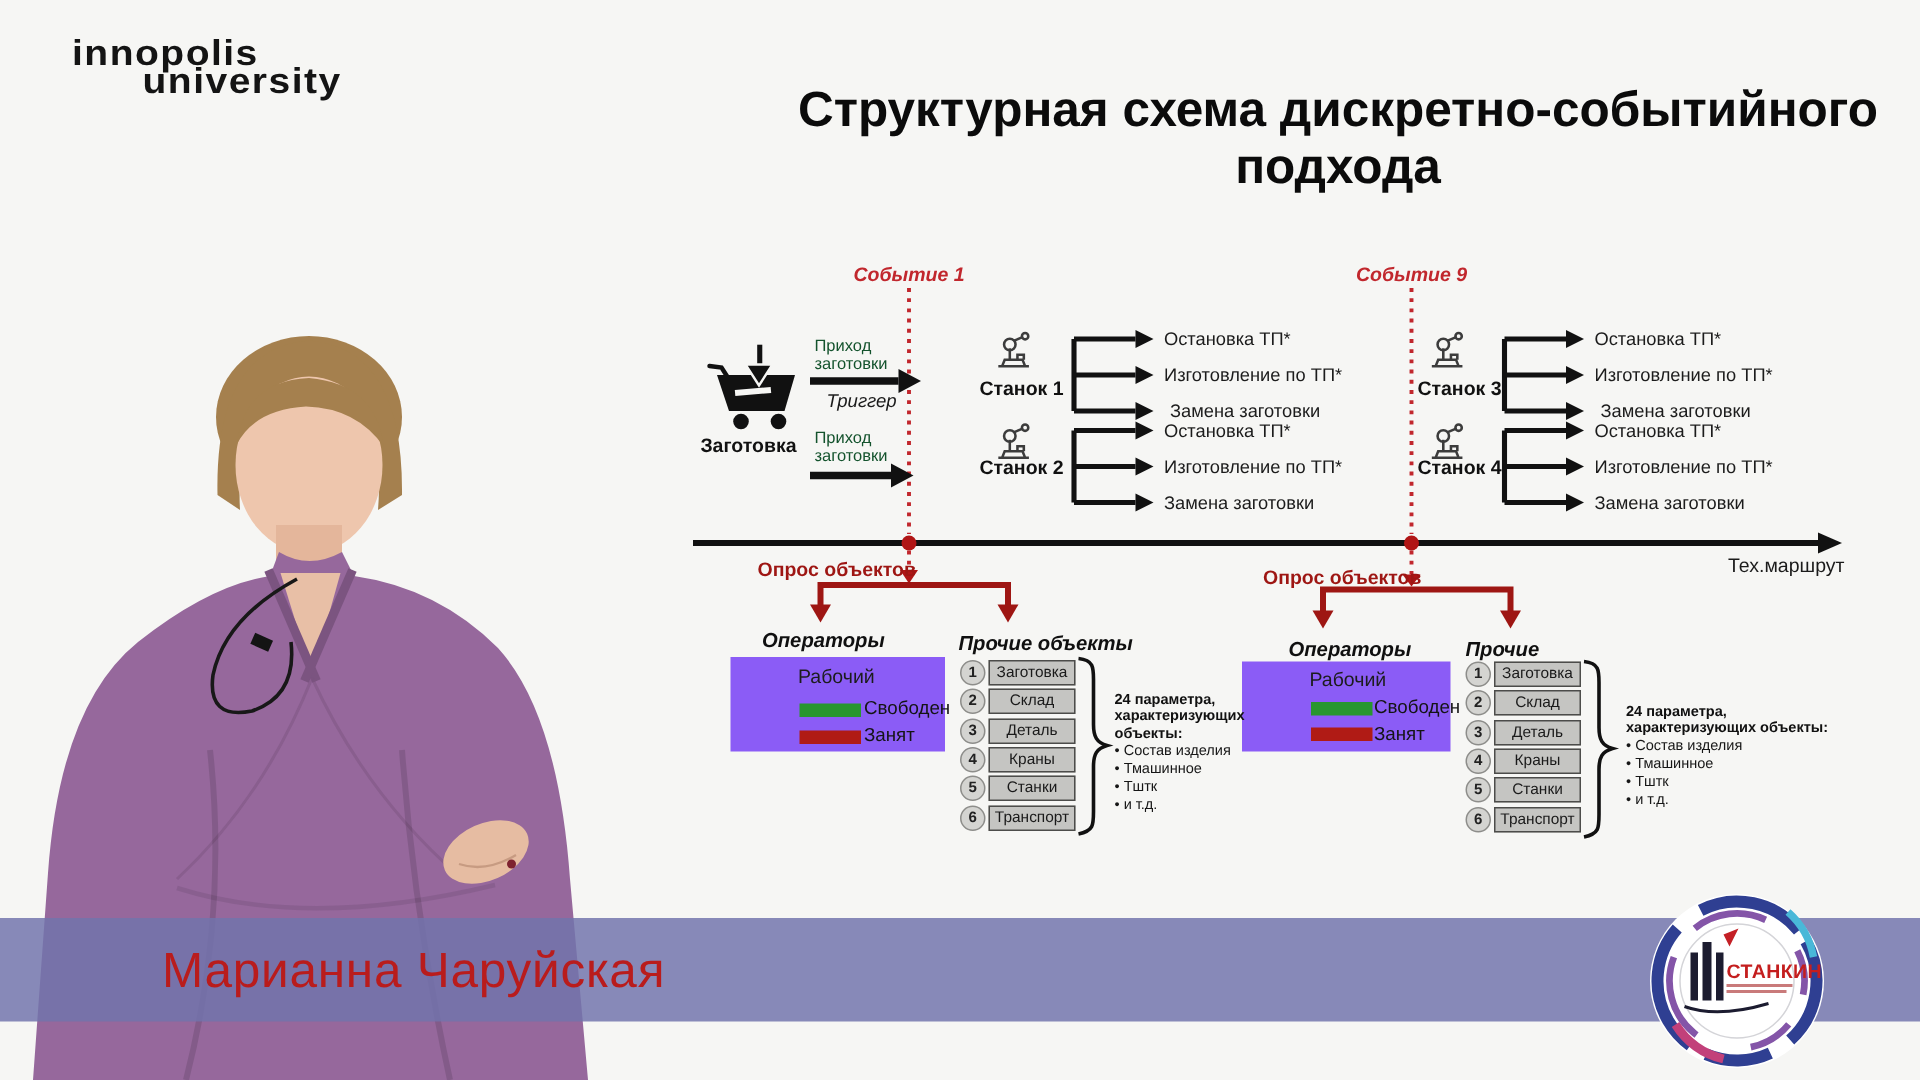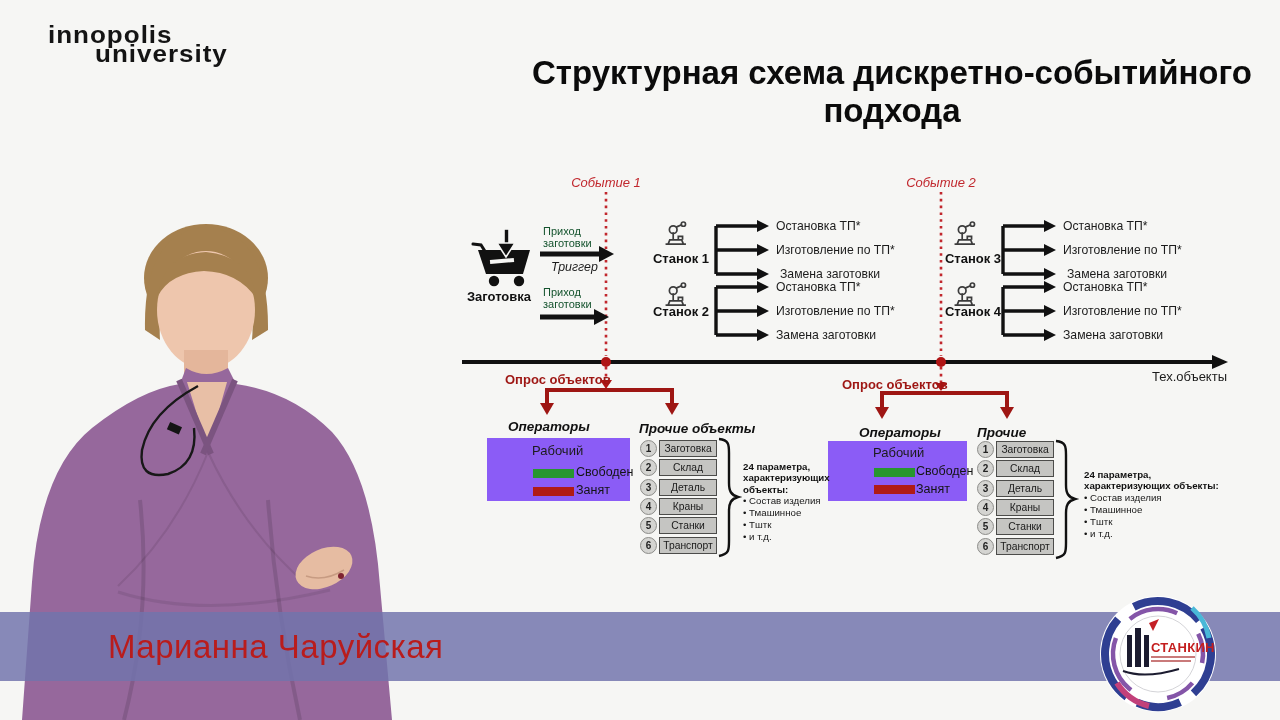--- a/index.html
+++ b/index.html
@@ -4,21 +4,21 @@
 <style>
   html,body{margin:0;padding:0;}
   body{width:1280px;height:720px;overflow:hidden;background:#f6f6f4;
        font-family:"Liberation Sans","DejaVu Sans",sans-serif;position:relative;}
   .abs{position:absolute;}
   .ctr{text-align:center;}
   
   .inno{font-weight:800;font-size:26px;letter-spacing:1px;color:#141414;transform:scaleY(.92);}
   .slide-title{font-weight:700;font-size:33px;line-height:38px;color:#0b0b0b;text-align:center;}
   
-  .ev{color:#c1272d;font-style:italic;font-weight:400;font-size:13px;text-align:center;}
+  .ev{color:#c1272d;font-style:italic;font-weight:700;font-size:13px;text-align:center;}
   .arrlbl{font-size:11px;line-height:1.07;color:#14532d;}
   .trig{font-size:12.4px;font-style:italic;color:#1b1b1b;}
   .blbl{font-weight:700;font-size:13px;color:#111;}
   .out{font-size:12.2px;color:#1c1c1c;white-space:nowrap;}
   .poll{color:#9e1613;font-weight:700;font-size:13px;white-space:nowrap;}
   .sec{font-weight:700;font-size:13.5px;color:#101010;white-space:nowrap;font-style:italic;}
   .tml{font-size:13px;color:#1b1b1b;}
   
   .wbox{background:#8b5cf6;}
   .wtitle{font-size:13px;color:#1c1c1c;}
@@ -212,21 +212,21 @@
       <path d="M838,470 h28" stroke-linecap="round"></path>
     <circle cx="852" cy="478" r="8"></circle>
       <path d="M834,500 a18,15 0 0 1 36,0"></path>
   </g>
 
   <path fill="none" stroke="#111" stroke-width="2.4" d="M719,439 C729,440 729,445 729,453 L729,483 C729,491 731,495 738,497 C731,499 729,503 729,511 L729,541 C729,550 729,554 719,556"></path>
   <path fill="none" stroke="#111" stroke-width="2.4" d="M1056,441 C1066,442 1066,447 1066,455 L1066,485 C1066,493 1068,497 1075,499 C1068,501 1066,505 1066,513 L1066,543 C1066,552 1066,556 1056,558"></path>
 </svg>
 
 <div class="abs ev" style="left:561px;top:175px;width:90px;">Событие 1</div>
-<div class="abs ev" style="left:896px;top:175px;width:90px;">Событие 2</div>
+<div class="abs ev" style="left:896px;top:175px;width:90px;">Событие 9</div>
 
 <div class="abs arrlbl" style="left:543px;top:226px;width:62px;">Приход заготовки</div>
 <div class="abs trig" style="left:551px;top:260px;">Триггер</div>
 <div class="abs arrlbl" style="left:543px;top:287px;width:62px;">Приход заготовки</div>
 <div class="abs blbl ctr" style="left:461px;top:289px;width:76px;">Заготовка</div>
 
 <div class="abs blbl ctr" style="left:649px;top:251px;width:64px;">Станок 1</div>
 <div class="abs blbl ctr" style="left:649px;top:304px;width:64px;">Станок 2</div>
 <div class="abs blbl ctr" style="left:941px;top:251px;width:64px;">Станок 3</div>
 <div class="abs blbl ctr" style="left:941px;top:304px;width:64px;">Станок 4</div>
@@ -237,21 +237,21 @@
 <div class="abs out" style="left:776px;top:280px;">Остановка ТП*</div>
 <div class="abs out" style="left:776px;top:304px;">Изготовление по ТП*</div>
 <div class="abs out" style="left:776px;top:328px;">Замена заготовки</div>
 <div class="abs out" style="left:1063px;top:219px;">Остановка ТП*</div>
 <div class="abs out" style="left:1063px;top:243px;">Изготовление по ТП*</div>
 <div class="abs out" style="left:1067px;top:267px;">Замена заготовки</div>
 <div class="abs out" style="left:1063px;top:280px;">Остановка ТП*</div>
 <div class="abs out" style="left:1063px;top:304px;">Изготовление по ТП*</div>
 <div class="abs out" style="left:1063px;top:328px;">Замена заготовки</div>
 
-<div class="abs tml" style="left:1152px;top:369px;">Тех.объекты</div>
+<div class="abs tml" style="left:1152px;top:369px;">Тех.маршрут</div>
 
 <div class="abs poll" style="left:505px;top:372px;">Опрос объектов</div>
 <div class="abs poll" style="left:842px;top:377px;">Опрос объектов</div>
 
 <div class="abs sec" style="left:508px;top:419px;">Операторы</div>
 <div class="abs sec" style="left:639px;top:421px;">Прочие объекты</div>
 <div class="abs sec" style="left:859px;top:425px;">Операторы</div>
 <div class="abs sec" style="left:977px;top:425px;">Прочие</div>
 
 <div class="abs wbox" style="left:487px;top:438px;width:143px;height:63px;">

